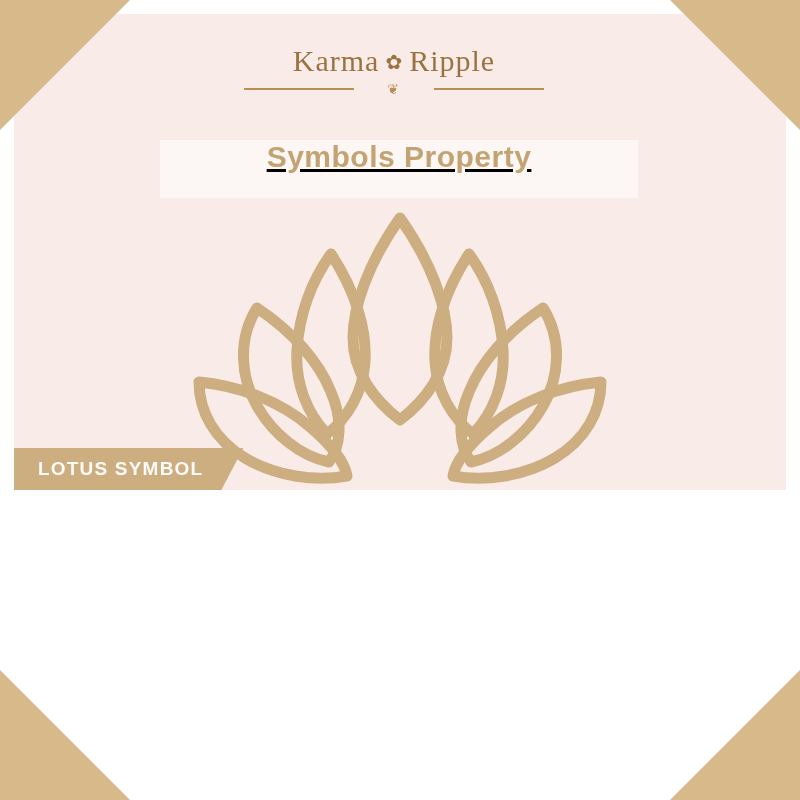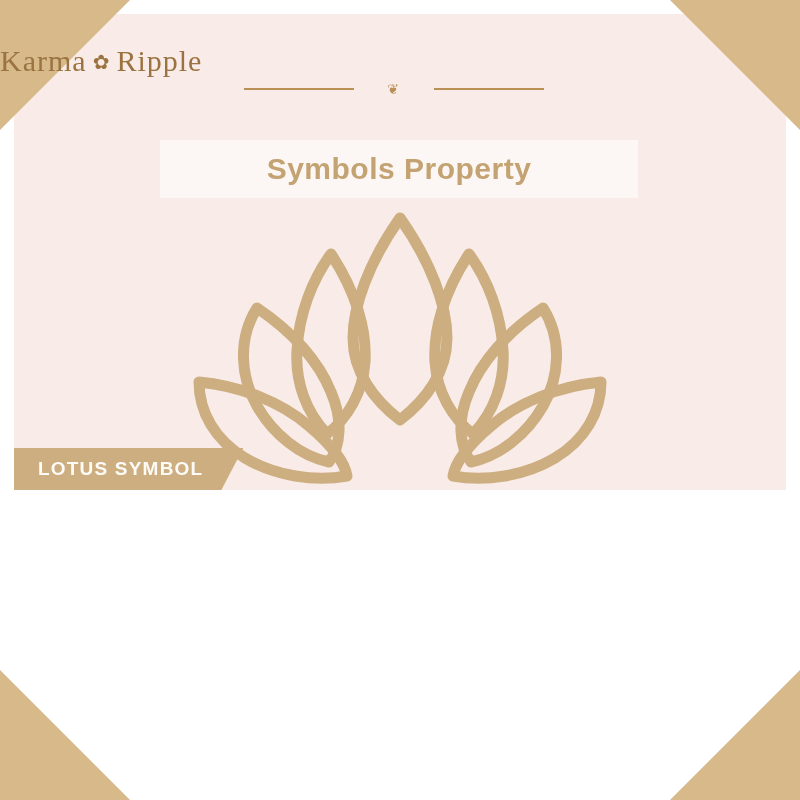--- a/index.html
+++ b/index.html
@@ -68,21 +68,21 @@
     background: #f9ece8;
     z-index: 1;
   }
 
   
   .brand {
     position: absolute;
     top: 44px;
     left: 0;
     width: 788px;
-    text-align: left;
+    text-align: center;
     z-index: 10;
     text-decoration: underline;
   }
   .brand-text {
     font-family: "Liberation Serif", serif;
     font-size: 30px;
     letter-spacing: 1px;
     color: #9a7340;
     display: inline-block;
     position: relative;
@@ -122,23 +122,23 @@
 
   
   .title-banner {
     position: absolute;
     top: 140px;
     left: 160px;
     width: 478px;
     height: 58px;
     background: rgba(255,255,255,0.55);
     display: flex;
-    align-items: center;
     justify-content: center;
     z-index: 10;
+    text-decoration: underline;
   }
   .title-banner-inner {
     font-family: "Liberation Sans", sans-serif;
     font-weight: bold;
     font-size: 30px;
     color: #c4a372;
     letter-spacing: 0.5px;
   }
 
   

